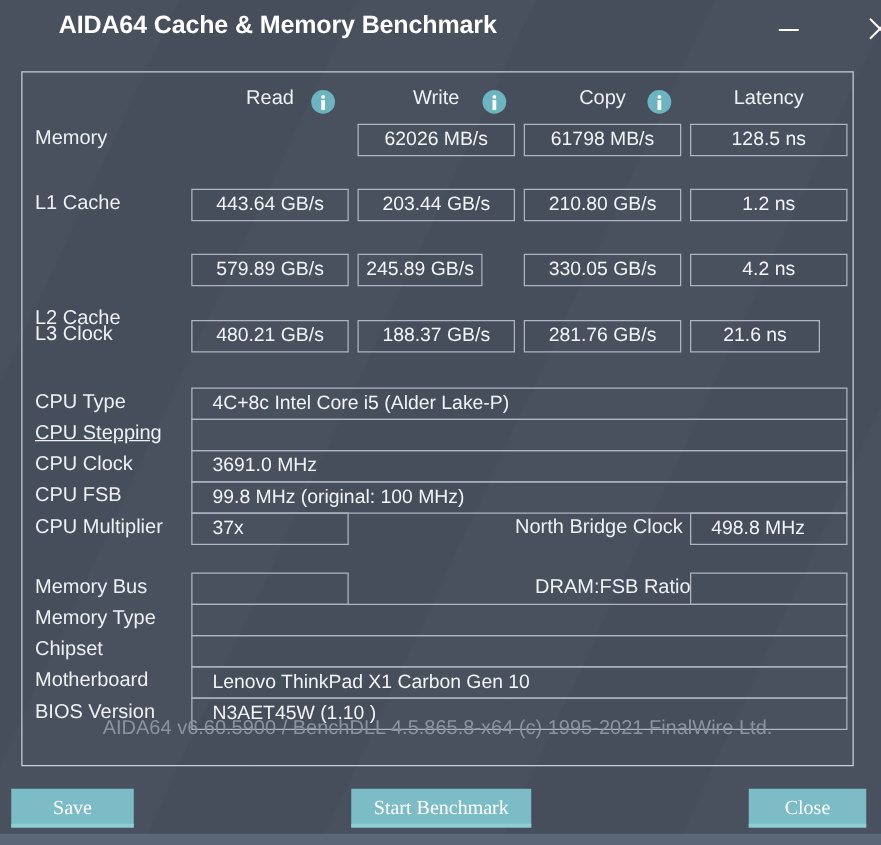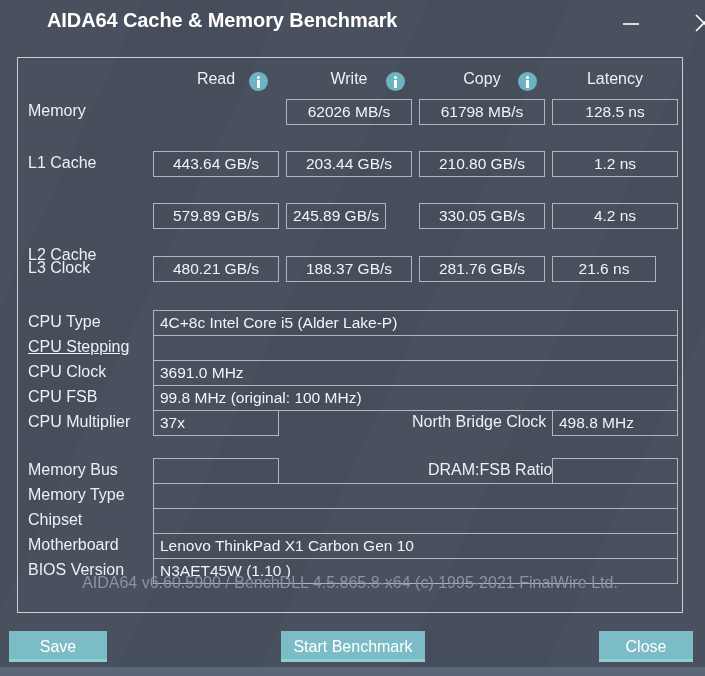--- a/index.html
+++ b/index.html
@@ -83,21 +83,21 @@
     border: 1px solid #aeb5c1;
     box-sizing: border-box;
     height: 26px;
     line-height: 24px;
     font-size: 15.5px;
     color: #f2f4f7;
     white-space: nowrap;
     overflow: hidden;
   }
   .box.center { text-align: center; }
-  .box.left   { text-align: left; padding-left: 6px; }
+  .box.left   { text-align: left; padding-left: 16px; }
 
   
   .info-icon {
     position: absolute;
     width: 19px; height: 19px;
     border-radius: 50%;
     background: #6cb4c0;
     cursor: default;
   }
   .info-icon::before {
@@ -135,21 +135,21 @@
     font-size: 16px;
     text-align: center;
     line-height: 31px;
     height: 31px;
     border: none;
     border-bottom: 3px solid #8fcdd4;
     box-sizing: border-box;
     cursor: default;
     white-space: nowrap;
     overflow: hidden;
-    font-family: Liberation Sans, sans-serif;
+    font-family: Liberation Serif, serif;
   }
   #save-button { left: 9px; top: 631px; width: 98px; }
   #start-benchmark-button { left: 281px; top: 631px; width: 144px; }
   #close-footer-button { left: 599px; top: 631px; width: 94px; }
 
   
   #bottom-strip {
     position: absolute;
     left: 0; bottom: 0;
     width: 705px; height: 9px;

